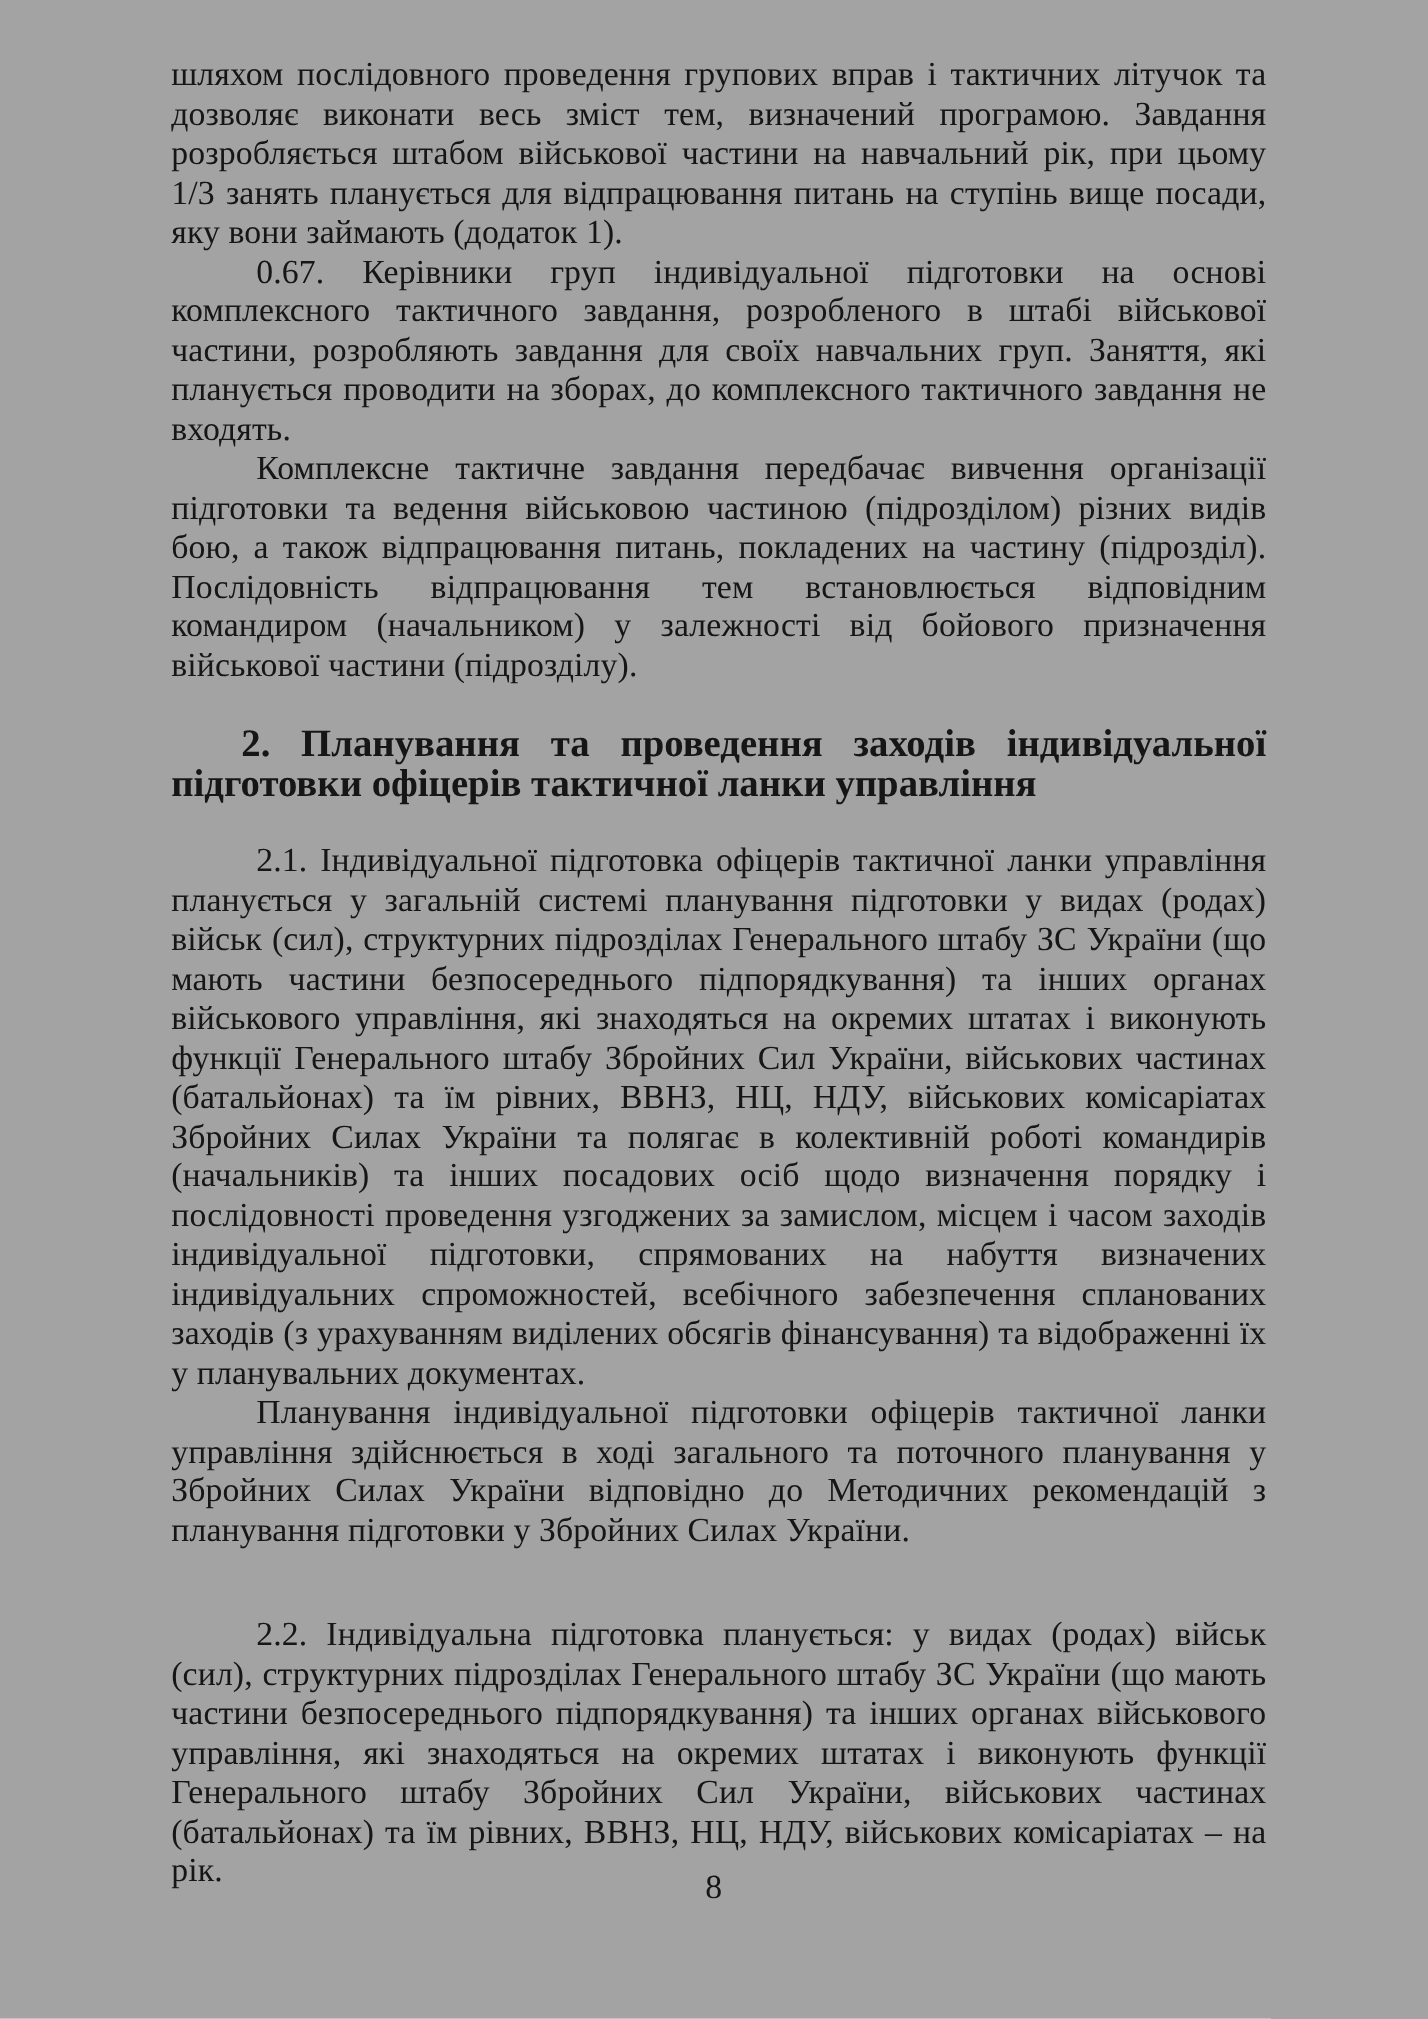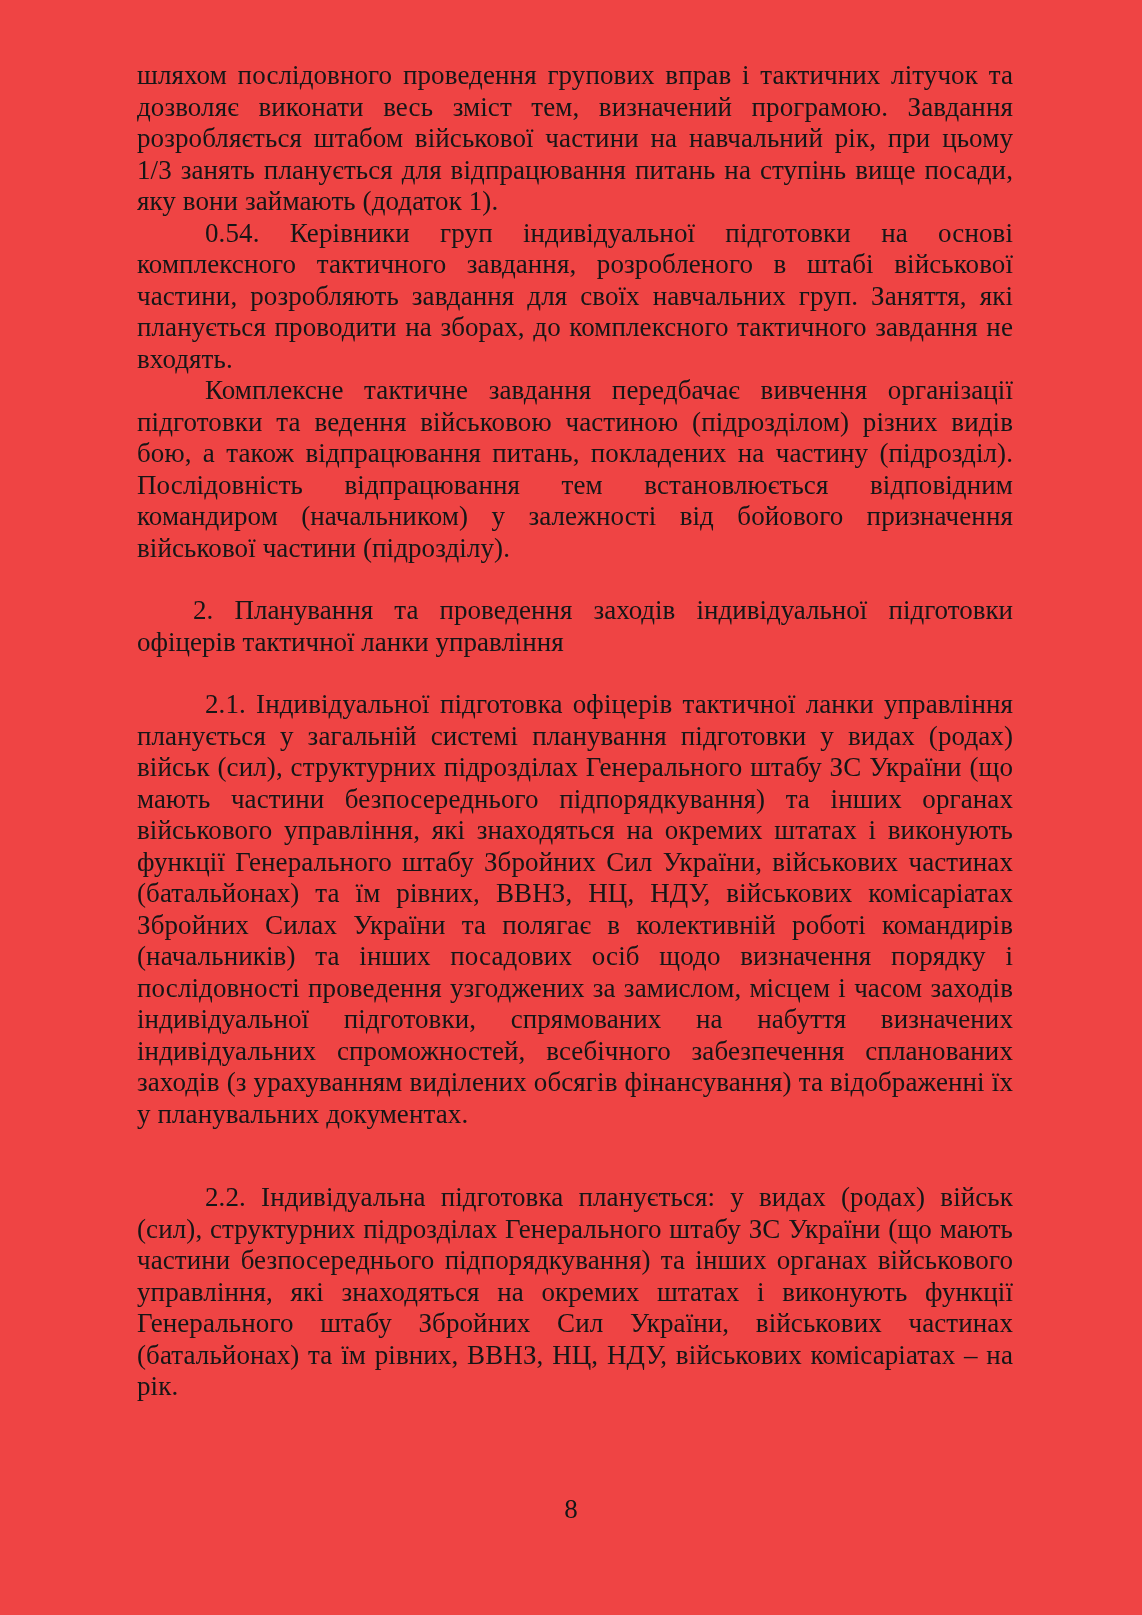--- a/index.html
+++ b/index.html
@@ -11,40 +11,40 @@
     height: 1615px;
     background: #ffffff;
     position: relative;
     overflow: hidden;
     font-family: "Liberation Serif", "DejaVu Serif", serif;
     color: #161616;
   }
   .page {
     position: absolute;
     inset: 0;
-    padding: 60px 129px 0 137px;
+    padding: 44px 129px 0 137px;
     box-sizing: border-box;
-    background: #ef4444;
+    background: #a3a3a3;
   }
   .para {
     font-size: 27px;
     line-height: 31.5px;
     text-align: justify;
     text-indent: 68px;
     margin: 0;
     letter-spacing: 0.1px;
   }
   .para.no-indent {
     text-indent: 0;
   }
   .heading {
-    font-size: 27px;
+    font-size: 31px;
     line-height: 31.5px;
     text-align: justify;
-    font-weight: normal;
+    font-weight: bold;
     text-indent: 56px;
     margin: 31px 0 31px 0;
   }
   .gap-above {
     margin-top: 52px;
   }
   .page-number {
     position: absolute;
     top: 1494px;
     left: 0;
@@ -55,26 +55,27 @@
     color: #161616;
   }
 </style>
 </head>
 <body>
 
 <div class="page">
 
   <p class="para no-indent">шляхом послідовного проведення групових вправ і тактичних літучок та дозволяє виконати весь зміст тем, визначений програмою. Завдання розробляється штабом військової частини на навчальний рік, при цьому 1/3 занять планується для відпрацювання питань на ступінь вище посади, яку вони займають (додаток 1).</p>
 
-  <p class="para">0.54. Керівники груп індивідуальної підготовки на основі комплексного тактичного завдання, розробленого в штабі військової частини, розробляють завдання для своїх навчальних груп. Заняття, які планується проводити на зборах, до комплексного тактичного завдання не входять.</p>
+  <p class="para">0.67. Керівники груп індивідуальної підготовки на основі комплексного тактичного завдання, розробленого в штабі військової частини, розробляють завдання для своїх навчальних груп. Заняття, які планується проводити на зборах, до комплексного тактичного завдання не входять.</p>
 
   <p class="para">Комплексне тактичне завдання передбачає вивчення організації підготовки та ведення військовою частиною (підрозділом) різних видів бою, а також відпрацювання питань, покладених на частину (підрозділ). Послідовність відпрацювання тем встановлюється відповідним командиром (начальником) у залежності від бойового призначення військової частини (підрозділу).</p>
 
   <p class="heading">2. Планування та проведення заходів індивідуальної підготовки офіцерів тактичної ланки управління</p>
 
   <p class="para">2.1. Індивідуальної підготовка офіцерів тактичної ланки управління планується у загальній системі планування підготовки у видах (родах) військ (сил), структурних підрозділах Генерального штабу ЗС України (що мають частини безпосереднього підпорядкування) та інших органах військового управління, які знаходяться на окремих штатах і виконують функції Генерального штабу Збройних Сил України, військових частинах (батальйонах) та їм рівних, ВВНЗ, НЦ, НДУ, військових комісаріатах Збройних Силах України та полягає в колективній роботі командирів (начальників) та інших посадових осіб щодо визначення порядку і послідовності проведення узгоджених за замислом, місцем і часом заходів індивідуальної підготовки, спрямованих на набуття визначених індивідуальних спроможностей, всебічного забезпечення спланованих заходів (з урахуванням виділених обсягів фінансування) та відображенні їх у планувальних документах.</p>
 
+  <p class="para">Планування індивідуальної підготовки офіцерів тактичної ланки управління здійснюється в ході загального та поточного планування у Збройних Силах України відповідно до Методичних рекомендацій з планування підготовки у Збройних Силах України.</p>
 
   <p class="para gap-above">2.2. Індивідуальна підготовка планується: у видах (родах) військ (сил), структурних підрозділах Генерального штабу ЗС України (що мають частини безпосереднього підпорядкування) та інших органах військового управління, які знаходяться на окремих штатах і виконують функції Генерального штабу Збройних Сил України, військових частинах (батальйонах) та їм рівних, ВВНЗ, НЦ, НДУ, військових комісаріатах – на рік.</p>
 
 </div>
 
 <div class="page-number">8</div>
 
 </body></html>

